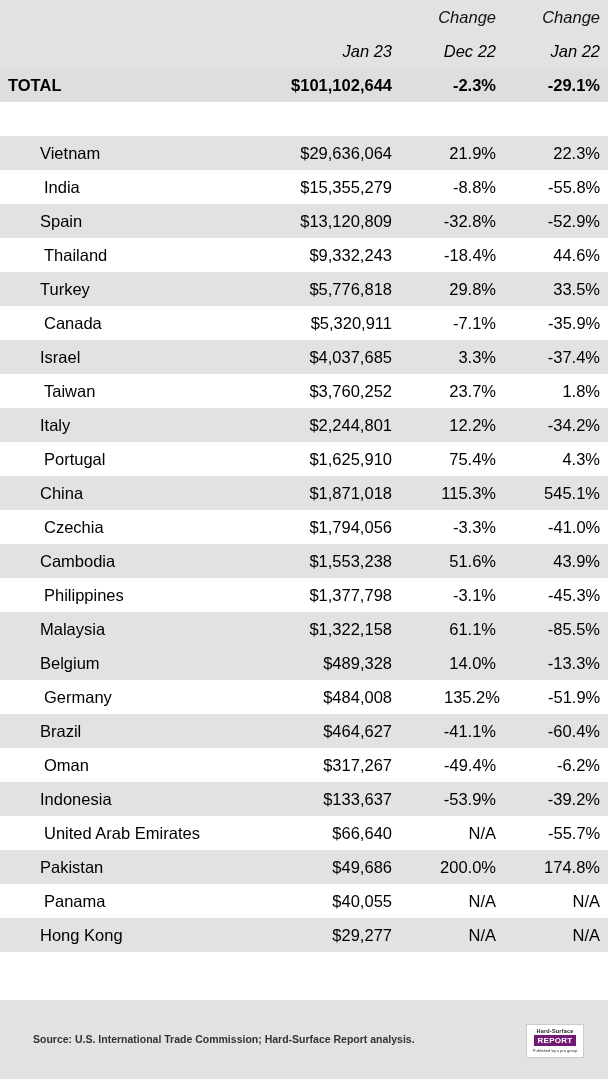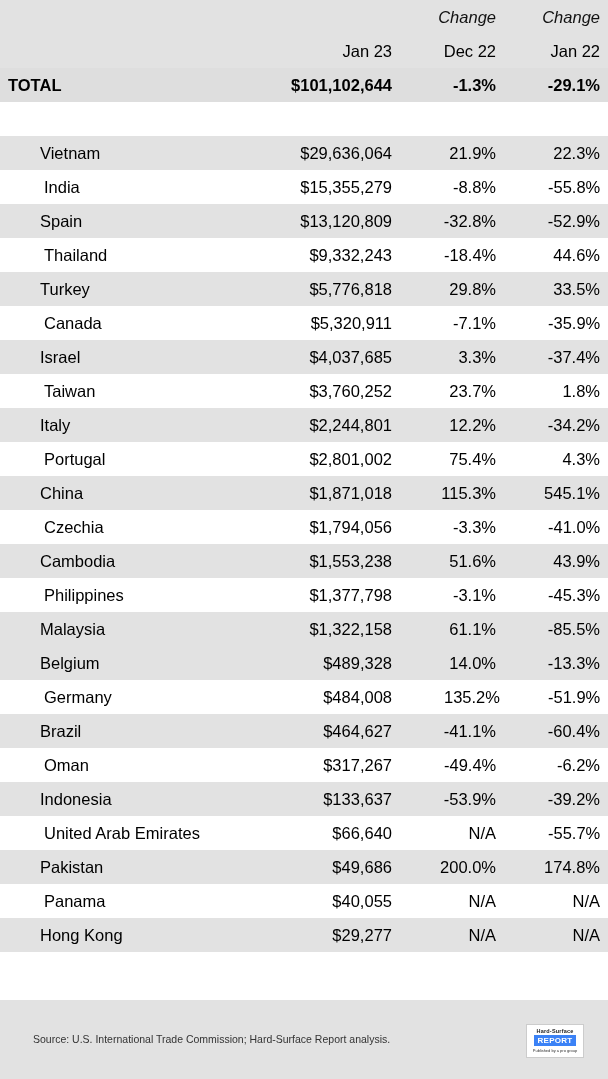--- a/index.html
+++ b/index.html
@@ -44,20 +44,21 @@
   .hdr-row td {
     background: #e2e2e2;
     font-style: italic;
     text-align: right;
     font-size: 16.5px;
     color: #111;
   }
   .hdr-row td.blank { background: #e2e2e2; }
   .hdr-row2 td {
     background: #e2e2e2;
+    font-style: italic;
     text-align: right;
     border-bottom: 1px solid #555;
   }
   .total-row td {
     background: #dedede;
     font-weight: bold;
     font-size: 17.5px;
     margin-left: 36px;
   }
   .total-row td.country { text-align: left; }
@@ -86,21 +87,21 @@
     height: 82px;
     background: #e2e2e2;
     border-top: 3px solid #ffffff;
     box-sizing: border-box;
   }
   .footer .src {
     position: absolute;
     left: 33px;
     top: 33px;
     font-size: 10.5px;
-    font-weight: normal;
+    font-weight: bold;
     color: #333;
   }
   .logo {
     position: absolute;
     right: 24px;
     top: 24px;
     width: 58px;
     height: 34px;
     background: #ffffff;
     border: 1px solid #ccc;
@@ -112,21 +113,21 @@
     display: block;
     font-size: 5.5px;
     font-weight: bold;
     color: #222;
     margin-top: 3px;
     letter-spacing: .2px;
   }
   .logo .l2 {
     display: block;
     margin: 1px auto 0 auto;
-    background: #3b82f6;
+    background: #701a75;
     color: #ffffff;
     font-size: 8px;
     font-weight: bold;
     width: 42px;
     line-height: 11px;
     letter-spacing: .3px;
   }
   .logo .l3 {
     display: block;
     font-size: 4px;
@@ -158,21 +159,21 @@
       <tr class="hdr-row2">
         <td></td>
         <td>Jan 23</td>
         <td>Dec 22</td>
         <td>Jan 22</td>
       </tr>
 
       <tr class="total-row">
         <td class="country">TOTAL</td>
         <td class="num">$101,102,644</td>
-        <td class="num">-1.3%</td>
+        <td class="num">-2.3%</td>
         <td class="num">-29.1%</td>
       </tr>
 
       <tr class="spacer-row">
         <td></td>
         <td></td>
         <td></td>
         <td></td>
       </tr>
 
@@ -225,21 +226,21 @@
           <td class="num">1.8%</td>
         </tr>
         <tr class="row shade">
           <td class="country">Italy</td>
           <td class="num">$2,244,801</td>
           <td class="num">12.2%</td>
           <td class="num">-34.2%</td>
         </tr>
         <tr class="row plain">
           <td class="country">Portugal</td>
-          <td class="num">$2,801,002</td>
+          <td class="num">$1,625,910</td>
           <td class="num">75.4%</td>
           <td class="num">4.3%</td>
         </tr>
         <tr class="row shade">
           <td class="country">China</td>
           <td class="num">$1,871,018</td>
           <td class="num">115.3%</td>
           <td class="num">545.1%</td>
         </tr>
         <tr class="row plain">

